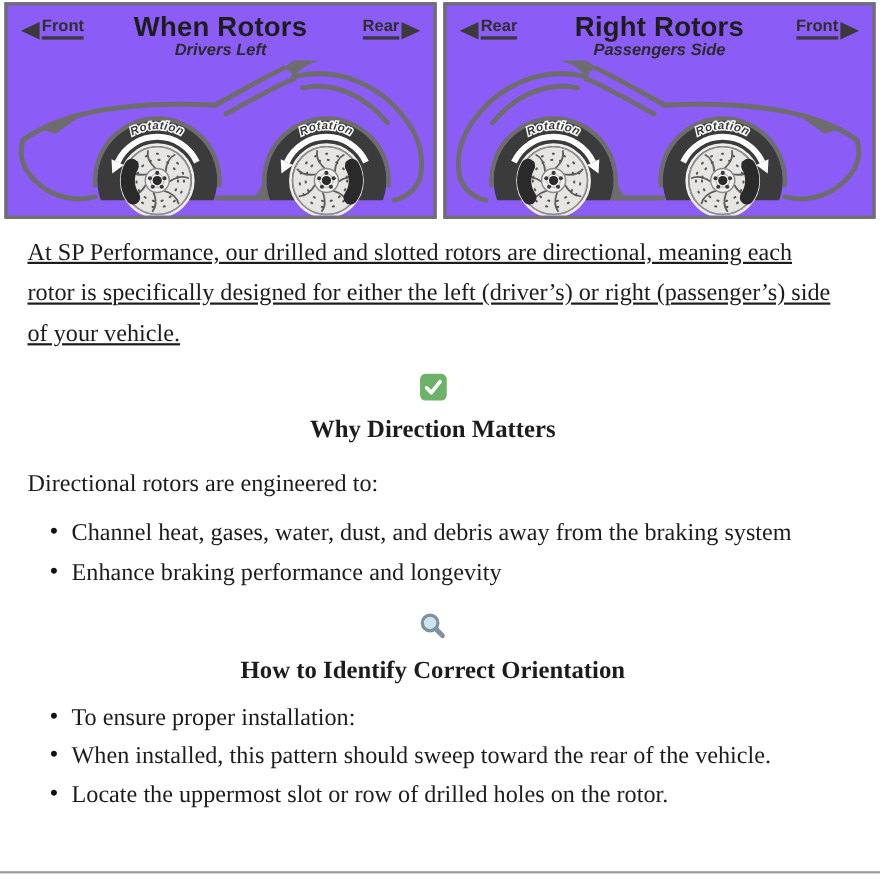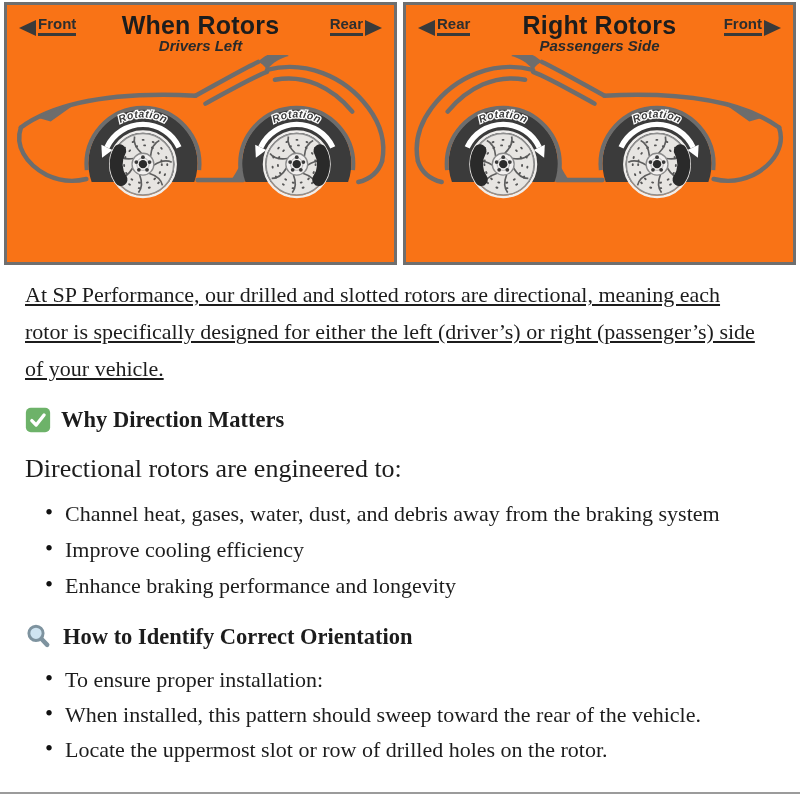--- a/index.html
+++ b/index.html
@@ -2,42 +2,42 @@
 <html><head>
 <meta charset="utf-8">
 <style>
   * { margin:0; padding:0; box-sizing:border-box; }
   html,body { width:800px; height:800px; background:#ffffff; overflow:hidden;
     font-family:"Liberation Serif", serif; color:#1c1c1c; }
   .page { position:relative; width:800px; height:800px; }
 
   
   .diagram { display:flex; gap:6px; padding:2px 4px 0 4px; }
-  .panel { flex:1; border:3px solid #6f6f6f; background:#f97316; height:263px; overflow:hidden; }
+  .panel { flex:1; border:3px solid #6f6f6f; background:#8b5cf6; height:197px; overflow:hidden; }
   .panel-header { position:relative; height:50px; padding:7px 12px 0 12px;
     font-family:"Liberation Sans", sans-serif; }
   .dir { position:absolute; top:10px; display:flex; align-items:flex-end; gap:2px; }
   .dir-left { left:12px; } .dir-right { right:12px; }
   .dir .lbl { font-weight:bold; font-size:15px; color:#2e2e2e; border-bottom:3px solid #3a3a3a; padding-bottom:1px; }
   .tri { width:0; height:0; border-top:8px solid transparent; border-bottom:8px solid transparent; margin-bottom:0px; }
   .tri-left  { border-right:17px solid #3a3a3a; }
   .tri-right { border-left:17px solid #3a3a3a; }
   .titles { text-align:center; }
   .p-title { font-size:25px; font-weight:bold; color:#1d1d1d; line-height:26px; letter-spacing:0.2px; }
   .p-sub { font-size:15px; font-weight:bold; font-style:italic; color:#2a2a2a; line-height:16px; }
   .car-svg { display:block; width:100%; height:157px; }
 
   
   .article { padding:11px 38px 0 25px; }
   .intro { font-size:22px; line-height:37px;text-decoration:underline; }
   h2.sect { display:flex; align-items:center; gap:10px; font-size:22.5px; font-weight:bold;
-    margin-top:18px; line-height:30px; }
+    margin-top:18px; line-height:30px;flex-direction:column; }
   h2.sect.h-light span.htxt { font-weight:bold; }
   .emoji { flex:0 0 auto; display:inline-flex; }
-  .lead { font-size:26px; line-height:36px; margin-top:16px; }
+  .lead { font-size:22px; line-height:36px; margin-top:16px; }
   ul { list-style:none; margin-top:9px; padding-left:20px; }
   .ul2 { margin-top:10px; }
   li { position:relative; padding-left:20px; font-size:22px; line-height:36px; }
   .ul2 li { line-height:35px; }
   li::before { content:"\2022"; position:absolute; left:0; top:-1px; font-size:23px; color:#111; }
   .bottom-rule { position:absolute; left:0; right:0; bottom:6px; border-top:2px solid #9b9b9b; }
 </style>
 </head>
 <body>
 
@@ -246,21 +246,20 @@
           <path d="M6.3 12.6 L10.3 16.6 L17.6 7.4" stroke="#ffffff" stroke-width="3.1" fill="none" stroke-linecap="round" stroke-linejoin="round"></path>
         </svg>
       </span>
       <span class="htxt">Why Direction Matters</span>
     </h2>
 
     <p class="lead">Directional rotors are engineered to:</p>
 
     <ul>
       <li>Channel heat, gases, water, dust, and debris away from the braking system</li>
-      <li>Improve cooling efficiency</li>
       <li>Enhance braking performance and longevity</li>
     </ul>
 
     <h2 class="sect h-light">
       <span class="emoji">
         <svg width="28" height="28" viewBox="0 0 26 26">
           <circle cx="10.2" cy="9.6" r="6.6" fill="#cfe4f1" stroke="#7e939f" stroke-width="2.7"></circle>
           <line x1="15.4" y1="14.9" x2="20.6" y2="20.3" stroke="#7e939f" stroke-width="4.2" stroke-linecap="round"></line>
         </svg>
       </span>

